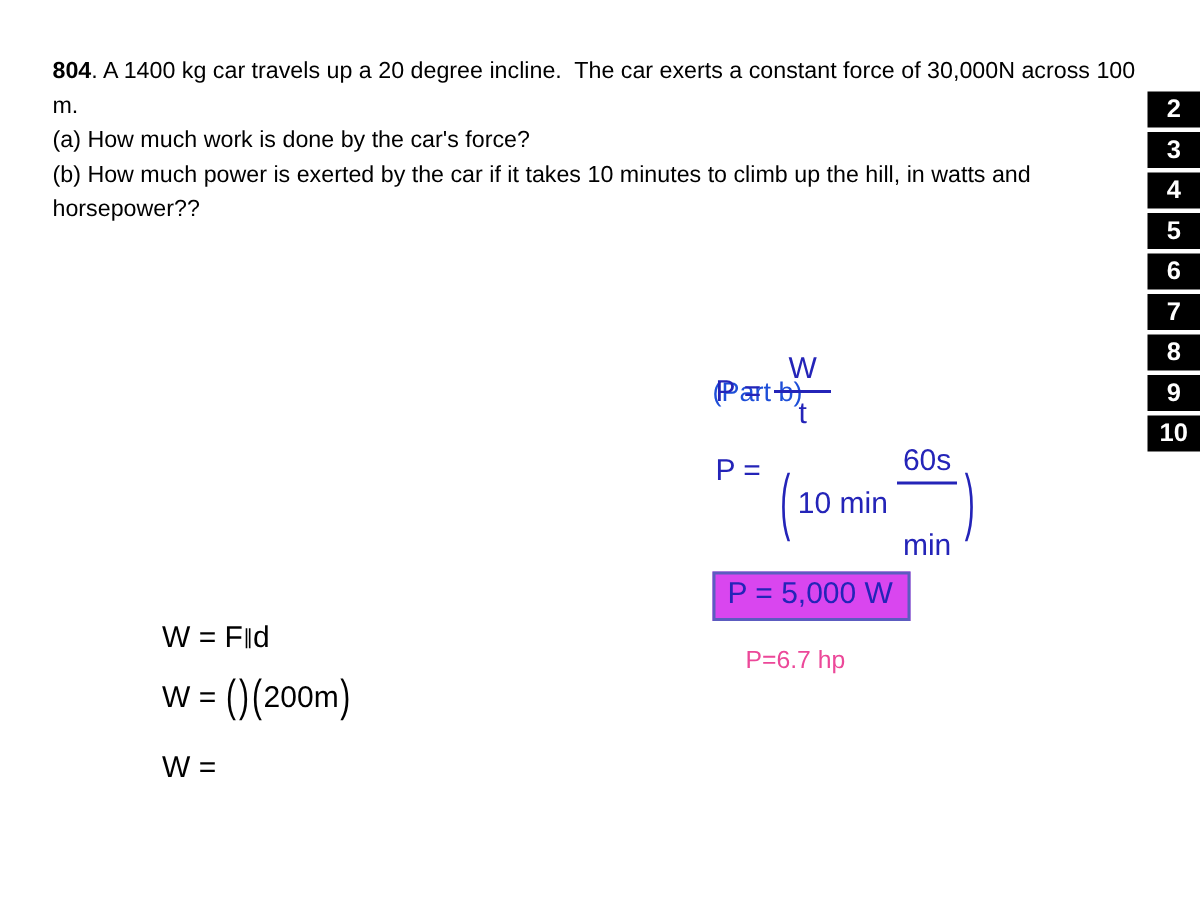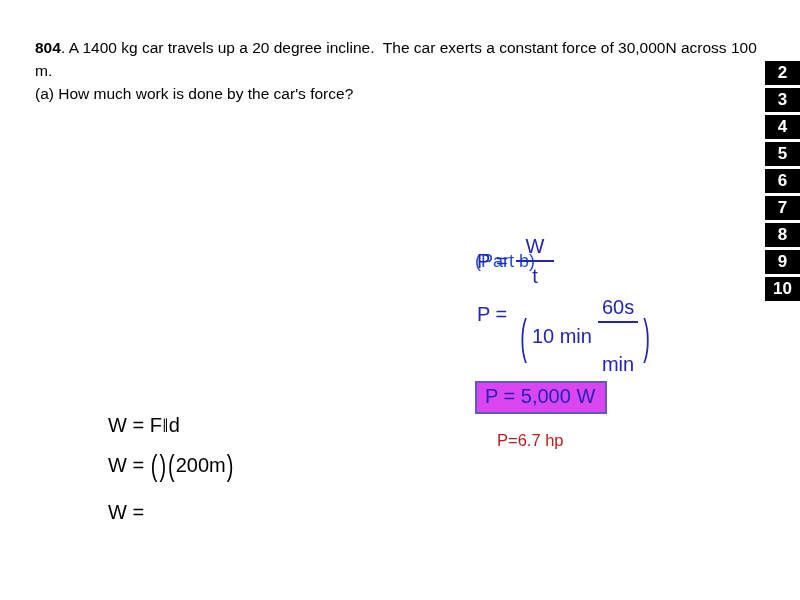--- a/index.html
+++ b/index.html
@@ -114,32 +114,33 @@
     font-size: 20px;
     color: #2424b8;
     background: #d946ef;
   }
 
   .hp-answer {
     position: absolute;
     left: 497px;
     top: 431px;
     font-size: 16.5px;
-    color: #b91c1c;
+    color: #ec4899;
     text-align: center;
   }
 </style>
 </head>
 <body>
 
 <div id="page">
 
   <div class="problem">
     <div><span class="num">804</span><span class="stmt">. A 1400 kg car travels up a 20 degree incline.  The car exerts a constant force of 30,000N across 100 m.</span></div>
     <div>(a) How much work is done by the car's force?</div>
+    <div>(b) How much power is exerted by the car if it takes 10 minutes to climb up the hill, in watts and horsepower??</div>
   </div>
 
   <div class="slide-nav">
     <div class="nav-btn">2</div>
     <div class="nav-btn">3</div>
     <div class="nav-btn">4</div>
     <div class="nav-btn">5</div>
     <div class="nav-btn">6</div>
     <div class="nav-btn">7</div>
     <div class="nav-btn">8</div>

